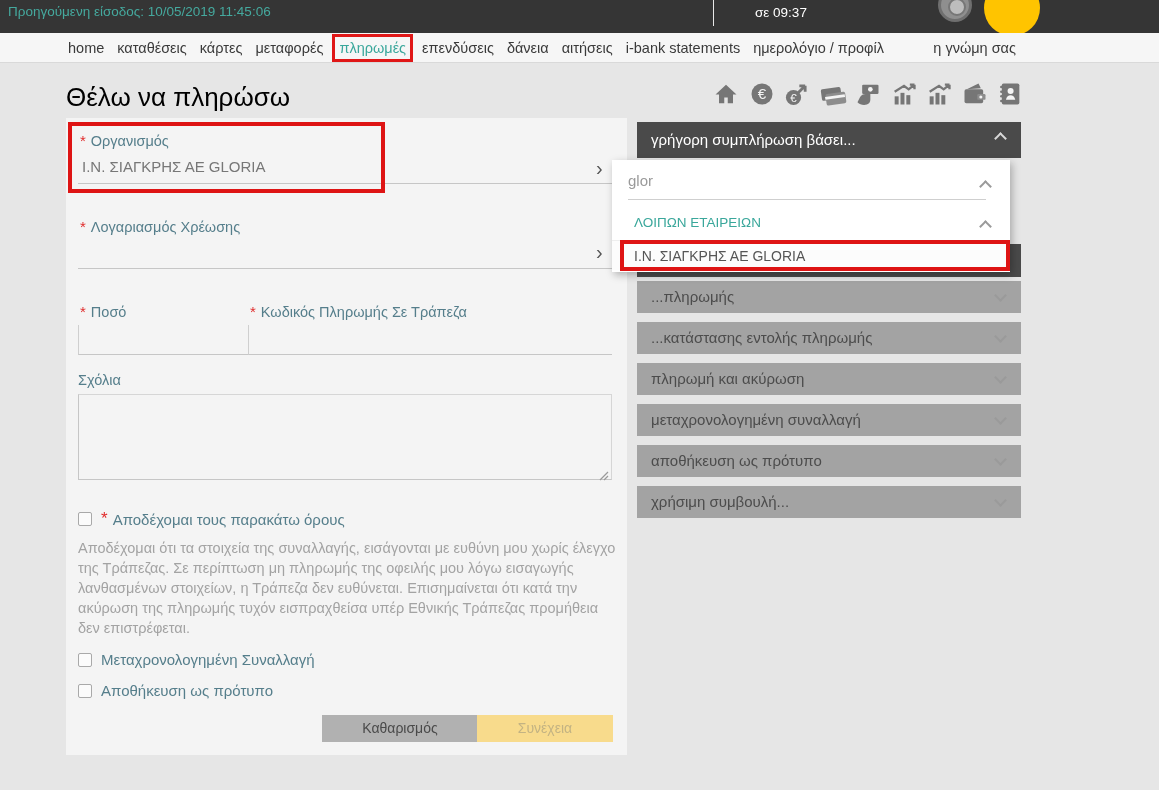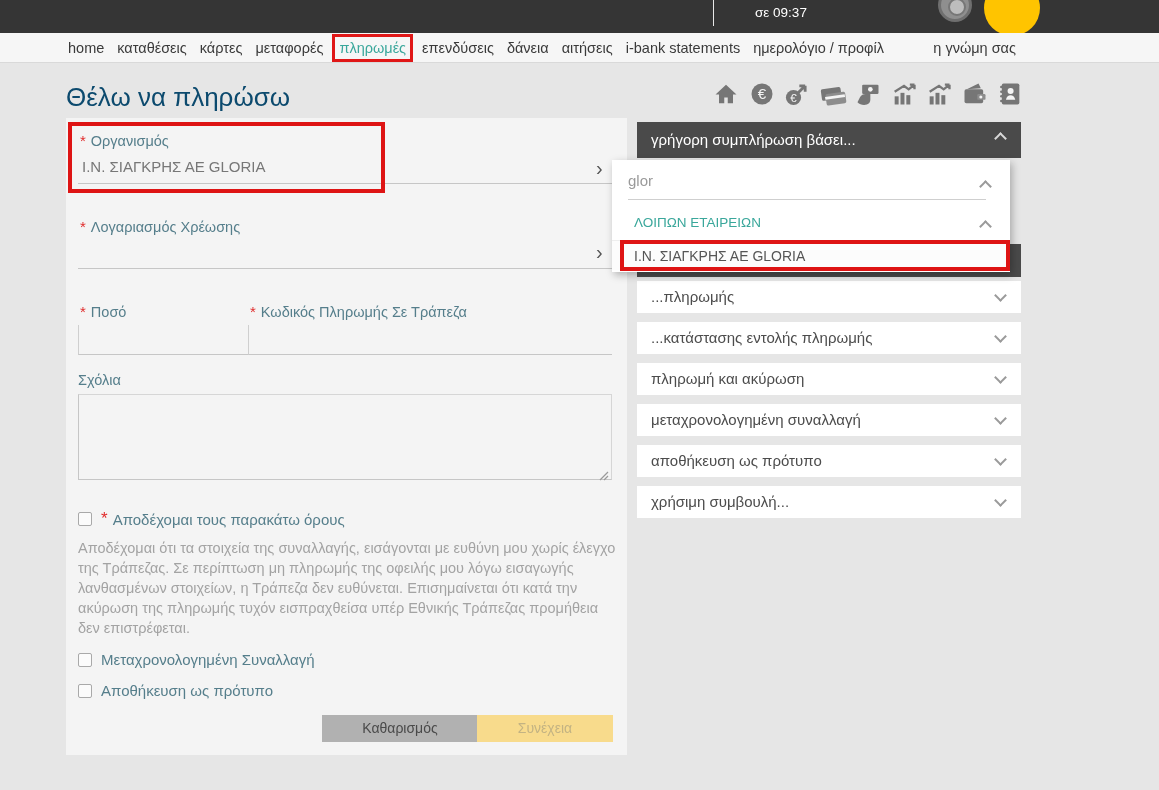--- a/index.html
+++ b/index.html
@@ -23,21 +23,21 @@
   .avatar-circle { position:absolute; left:984px; top:-20px; width:56px; height:56px; border-radius:50%; background:#ffc400; }
 
   
   .navbar { position:absolute; left:0; top:33px; width:1159px; height:30px; background:#f6f6f6;
             border-bottom:1px solid #d9d9d9; display:flex; align-items:center; padding-left:68px; }
   .nav-item { font-size:14.5px; color:#3a3a3a; margin-right:13px; line-height:28px; cursor:pointer; white-space:nowrap; }
   .nav-item.active { color:#3aa79b; border:3px solid #e01717; padding:0 4px; margin-left:-4px; margin-right:9px; line-height:22px; }
   .nav-feedback { margin-left:auto; margin-right:143px; font-size:14.5px; color:#3a3a3a; cursor:pointer; }
 
   
-  .page-title { position:absolute; left:66px; top:82px; font-size:26px; color:#0c4a6e; }
+  .page-title { position:absolute; left:66px; top:82px; font-size:26px; color:#000000; }
   .icon-row { position:absolute; left:712px; top:80px; width:312px; display:flex; justify-content:space-between; }
   .tool-icon { width:28px; height:28px; display:inline-block; }
   .tool-icon svg { width:100%; height:100%; fill:#767676; }
 
   
   .card { position:absolute; left:66px; top:118px; width:561px; height:637px; background:#f4f4f4; }
   .fld-label { position:absolute; font-size:14.5px; color:#557e8b; }
   .req { color:#e02b2b; margin-right:5px; font-size:15px; }
   .fld-value { position:absolute; font-size:15px; color:#777; }
   .fld-underline { position:absolute; height:1px; background:#c6c6c6; }
@@ -51,21 +51,21 @@
   .legal { position:absolute; font-size:14.5px; line-height:20px; color:#a3a3a3; }
   .btn { position:absolute; height:27px; border:none; font-size:14px; text-align:center; line-height:27px; cursor:pointer;
          font-family:"Liberation Sans", sans-serif; }
   .btn-clear { left:256px; top:597px; width:156px; background:#b1b1b1; color:#4a4a4a; }
   .btn-continue { left:411px; top:597px; width:136px; background:#f8db8c; color:#c3b383; }
 
   
   .rpanel { position:absolute; left:637px; top:122px; width:384px; }
   .qheader { position:relative; height:36px; background:#4a4a4a; color:#fff; font-size:15px; line-height:36px; padding:0 14px; }
   .dark-hidden-header { position:absolute; left:0; top:122px; width:384px; height:33px; background:#4a4a4a; }
-  .acc-row { position:absolute; left:0; width:384px; height:32px; background:#ffffff; color:#4c4c4c;
+  .acc-row { position:absolute; left:0; width:384px; height:32px; background:#a3a3a3; color:#4c4c4c;
              font-size:15px; line-height:32px; padding:0 14px; cursor:pointer; }
   
   .chev { position:absolute; width:9px; height:9px; border-right:2px solid #9a9a9a; border-bottom:2px solid #9a9a9a; }
   .chev-down { transform:rotate(45deg); }
   .chev-up { transform:rotate(-135deg); }
   .qheader .chev { border-color:#d8d8d8; right:16px; top:12px; }
   .acc-row .chev { right:16px; top:10px; }
 
   
   .dropdown { position:absolute; left:612px; top:160px; width:398px; height:112px; background:#ffffff;
@@ -78,20 +78,21 @@
 
   
   .annot { position:absolute; border:4px solid #de1414; z-index:6; pointer-events:none; }
   .annot-org { left:68px; top:122px; width:317px; height:71px; }
   .annot-item { left:620px; top:240px; width:390px; height:31px; z-index:7; }
 </style>
 </head>
 <body>
 
 <div class="topbar">
+  <span class="lastlogin">Προηγούμενη είσοδος: 10/05/2019 11:45:06</span>
   <span class="topbar-divider"></span>
   <span class="session">σε 09:37</span>
   <span class="power-circle"></span>
   <span class="avatar-circle"></span>
 </div>
 
 <div class="navbar">
   <span id="nav-items" style="display:flex;">
       <span class="nav-item">home</span>
       <span class="nav-item">καταθέσεις</span>

